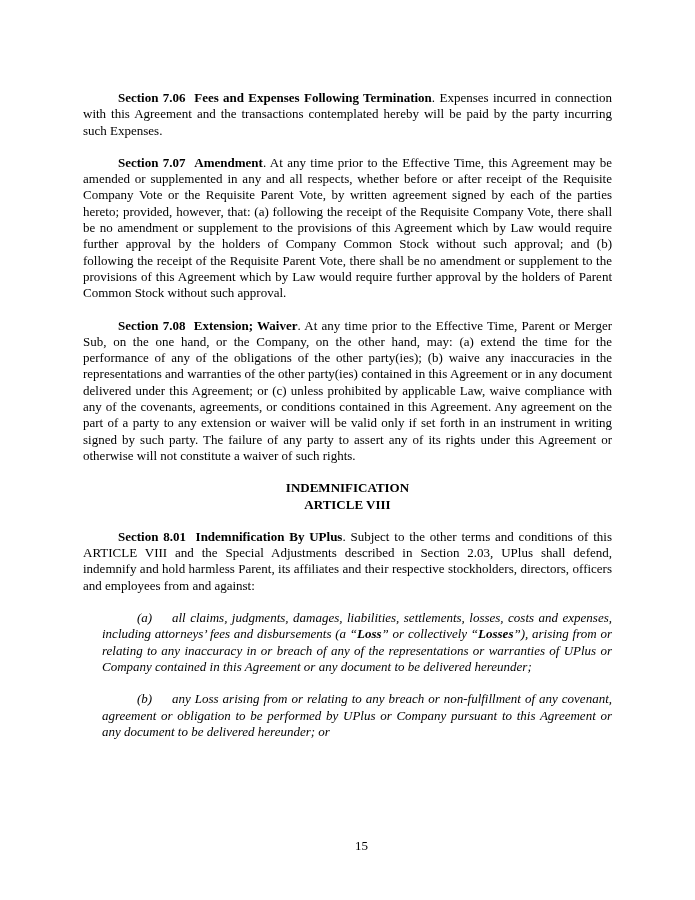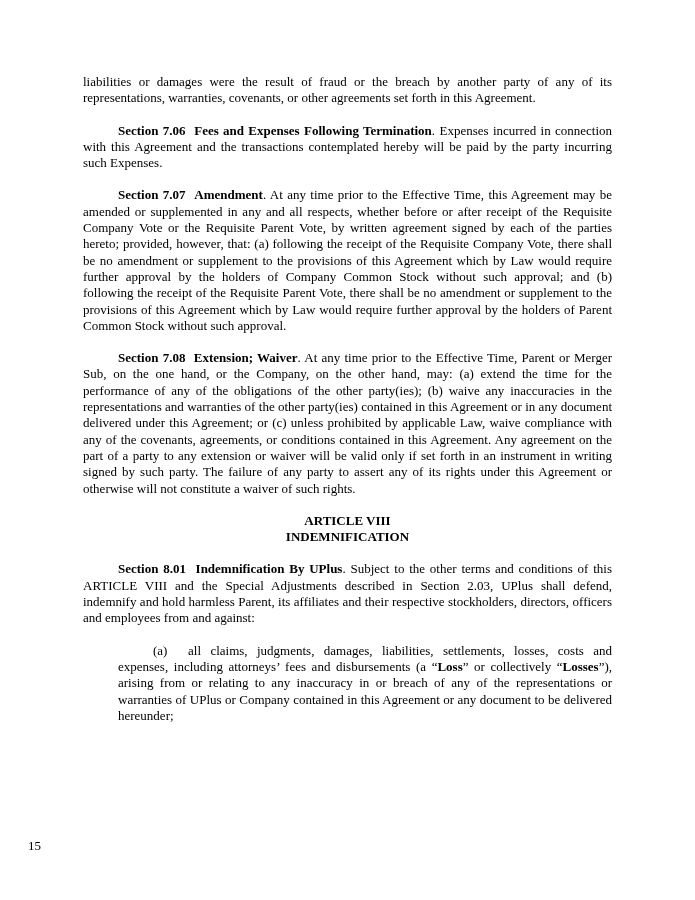--- a/index.html
+++ b/index.html
@@ -22,57 +22,59 @@
   }
   .par { margin: 0 0 16px 0; }
   .sect { text-indent: 35px; margin-top: 16px; }
   .heading-run { font-weight: bold; }
   .article {
     text-align: center;
     font-weight: bold;
     margin: 0 0 16px 0;
   }
   .list {
-    margin-left: 35px;
+    margin-left: 19px;
     text-indent: 35px;
+    font-style: italic;
   }
   .list-label {
     display: inline-block;
     width: 35px;
     text-indent: 0;
   }
   .bold-term { font-weight: bold; }
   .page-number {
     position: absolute;
     bottom: 46px;
     left: 0;
     width: 100%;
+    text-align: center;
     text-indent: 0;
     padding-left: 28px;
   }
 </style>
 </head>
 <body>
 
 <div class="page">
 
-  <p class="par">liabilities or damages were the result of fraud or the breach by another party of any of its representations, warranties, covenants, or other agreements set forth in this Agreement.</p>
 
   <p class="par sect"><span class="heading-run">Section 7.06&nbsp;&nbsp;Fees and Expenses Following Termination</span><span>. Expenses incurred in connection with this Agreement and the transactions contemplated hereby will be paid by the party incurring such Expenses.</span></p>
 
   <p class="par sect"><span class="heading-run">Section 7.07&nbsp;&nbsp;Amendment</span><span>. At any time prior to the Effective Time, this Agreement may be amended or supplemented in any and all respects, whether before or after receipt of the Requisite Company Vote or the Requisite Parent Vote, by written agreement signed by each of the parties hereto; provided, however, that: (a) following the receipt of the Requisite Company Vote, there shall be no amendment or supplement to the provisions of this Agreement which by Law would require further approval by the holders of Company Common Stock without such approval; and (b) following the receipt of the Requisite Parent Vote, there shall be no amendment or supplement to the provisions of this Agreement which by Law would require further approval by the holders of Parent Common Stock without such approval.</span></p>
 
   <p class="par sect"><span class="heading-run">Section 7.08&nbsp;&nbsp;Extension; Waiver</span><span>. At any time prior to the Effective Time, Parent or Merger Sub, on the one hand, or the Company, on the other hand, may: (a) extend the time for the performance of any of the obligations of the other party(ies); (b) waive any inaccuracies in the representations and warranties of the other party(ies) contained in this Agreement or in any document delivered under this Agreement; or (c) unless prohibited by applicable Law, waive compliance with any of the covenants, agreements, or conditions contained in this Agreement. Any agreement on the part of a party to any extension or waiver will be valid only if set forth in an instrument in writing signed by such party. The failure of any party to assert any of its rights under this Agreement or otherwise will not constitute a waiver of such rights.</span></p>
 
   <div class="article">
+    <div>INDEMNIFICATION</div>
     <div>ARTICLE VIII</div>
-    <div>INDEMNIFICATION</div>
   </div>
 
   <p class="par sect"><span class="heading-run">Section 8.01&nbsp;&nbsp;Indemnification By UPlus</span><span>. Subject to the other terms and conditions of this ARTICLE VIII and the Special Adjustments described in Section 2.03, UPlus shall defend, indemnify and hold harmless Parent, its affiliates and their respective stockholders, directors, officers and employees from and against:</span></p>
 
   <p class="par list"><span class="list-label">(a)</span><span>all claims, judgments, damages, liabilities, settlements, losses, costs and expenses, including attorneys’ fees and disbursements (a “</span><span class="bold-term">Loss</span><span>” or collectively “</span><span class="bold-term">Losses</span><span>”), arising from or relating to any inaccuracy in or breach of any of the representations or warranties of UPlus or Company contained in this Agreement or any document to be delivered hereunder;</span></p>
 
+  <p class="par list"><span class="list-label">(b)</span><span>any Loss arising from or relating to any breach or non-fulfillment of any covenant, agreement or obligation to be performed by UPlus or Company pursuant to this Agreement or any document to be delivered hereunder; or</span></p>
 
 
   <div class="page-number">15</div>
 
 </div>
 
 </body></html>

